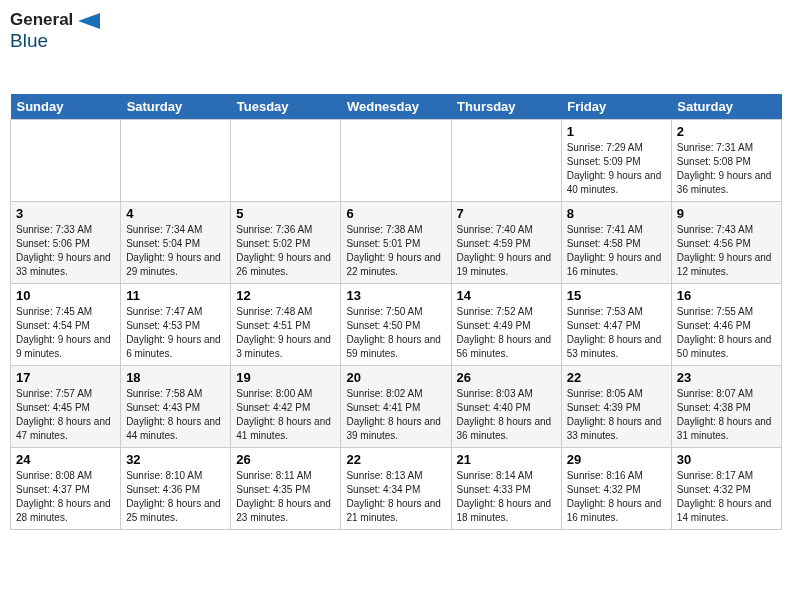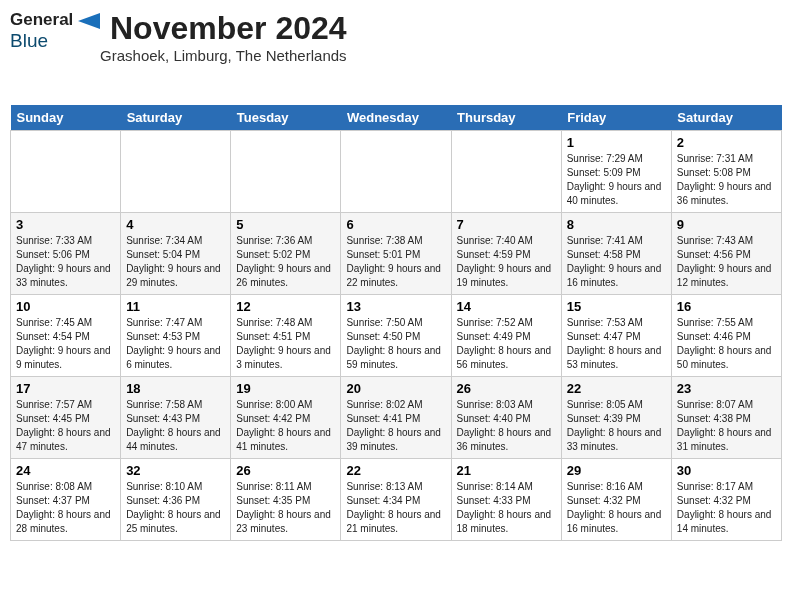--- a/index.html
+++ b/index.html
@@ -5,21 +5,21 @@
     * { box-sizing: border-box; margin: 0; padding: 0; }
     body {
       font-family: Arial, sans-serif;
       background: #fff;
       width: 792px;
       min-height: 612px;
       padding: 10px;
     }
     .header-area {
       display: flex;
-      justify-content: flex-start;
+      justify-content: space-between;
       align-items: flex-start;
       margin-bottom: 6px;
     }
     .logo {
       display: flex;
       align-items: center;
       gap: 4px;
     }
     .title-area {
       text-align: right;
@@ -79,24 +79,20 @@
   <div class="logo">
   <div style="text-align:left;">
     <div style="font-size:17px;font-weight:bold;color:#222;line-height:1.2;">General
       <svg style="display:inline-block;vertical-align:middle;" width="22" height="16" viewBox="0 0 22 16">
         <polygon points="0,8 22,0 22,16" fill="#1a6fba"></polygon>
       </svg>
     </div>
     <div style="font-size:19px;font-weight:normal;color:#0c4a6e;line-height:1.2;">Blue</div>
   </div>
 </div>
-  <div class="title-area">
-    <div class="month-title">November 2024</div>
-    <div class="location">Grashoek, Limburg, The Netherlands</div>
-  </div>
 </div>
 
 <table>
   <thead>
     <tr>
       <th>Sunday</th>
       <th>Saturday</th>
       <th>Tuesday</th>
       <th>Wednesday</th>
       <th>Thursday</th>

